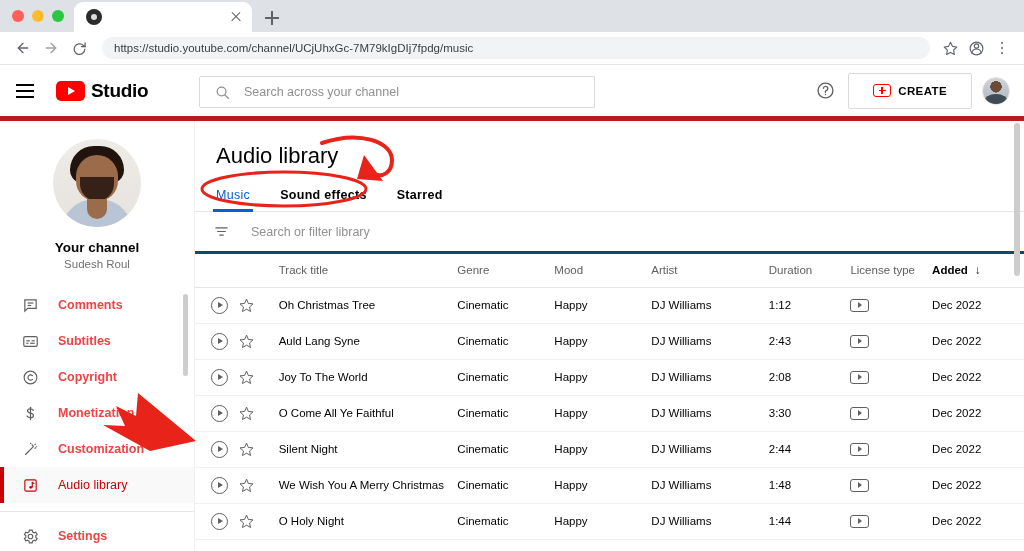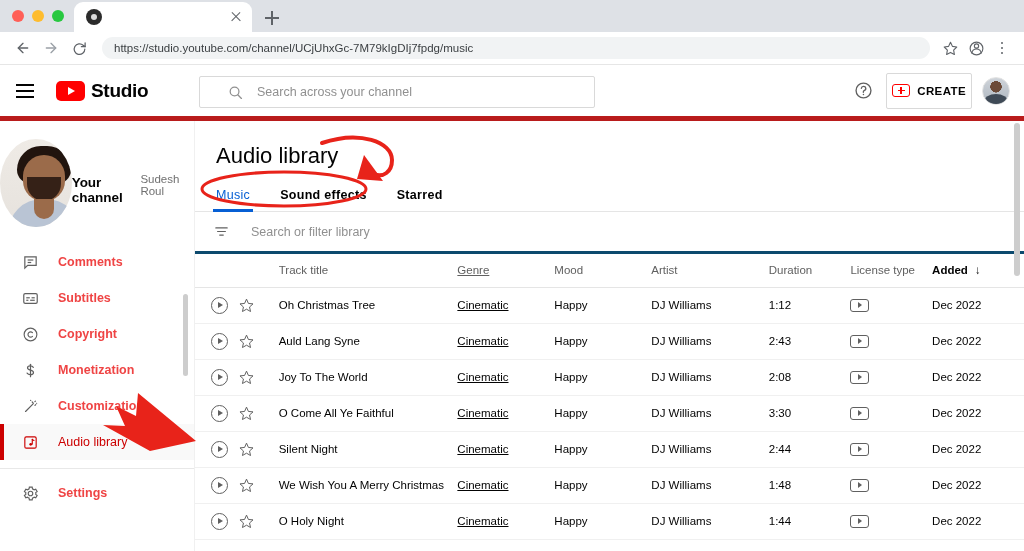--- a/index.html
+++ b/index.html
@@ -93,30 +93,30 @@
     border-top: 4.5px solid transparent;
     border-bottom: 4.5px solid transparent;
     margin-left: 2px;
   }
   .logo-text { font-size: 19px; font-weight: 700; color: #030303; letter-spacing: -0.3px; }
 
   .studio-search {
     position: absolute; left: 199px; top: 11px;
     width: 396px; height: 32px;
     border: 1px solid #d9d9d9; border-radius: 2px;
-    display: flex; align-items: center; padding-left: 28px;
+    display: flex; align-items: center; padding-left: 15px;
     background: #fff;
   }
   .studio-search .ph { font-size: 12.5px; color: #909090; padding-left: 14px; }
 
   .header-right { margin-left: auto; display: flex; align-items: center; gap: 10px; padding-right: 14px; }
   .help-btn { width: 26px; height: 26px; display: flex; align-items: center; justify-content: center; cursor: pointer; }
   .create-btn {
     height: 36px; border: 1px solid #d9d9d9; border-radius: 2px;
-    display: flex; align-items: center; gap: 7px; padding: 0 5px;
+    display: flex; align-items: center; gap: 7px; padding: 0 24px;
     cursor: pointer; background: #fff;
   }
   .create-label { font-size: 11.5px; font-weight: 600; letter-spacing: .4px; color: #030303; }
   .cam-icon { width: 18px; height: 13px; border: 1.8px solid #ff0000; border-radius: 3px; position: relative; display:flex; align-items:center; justify-content:center;}
   .cam-icon::before { content:""; position:absolute; width: 7px; height: 1.8px; background: #ff0000; }
   .cam-icon::after  { content:""; position:absolute; width: 1.8px; height: 7px; background: #ff0000; }
   .avatar-sm {
     width: 28px; height: 28px; border-radius: 50%;
     background: radial-gradient(circle at 50% 34%, #6b4a38 0 26%, rgba(0,0,0,0) 27%), linear-gradient(#cfd4da,#aeb6bf);
     overflow: hidden; position: relative; cursor: pointer;
@@ -129,21 +129,21 @@
 
   
   .body-wrap { display: flex; height: 462px; position: relative; }
 
   
   .sidebar {
     width: 195px; flex: 0 0 195px; background: #fff;
     position: relative; overflow: hidden;
     border-right: 1px solid #f0f0f0;
   }
-  .channel-block { padding-top: 18px; display: flex; flex-direction: row; align-items: center; }
+  .channel-block { padding-top: 18px; display: flex; flex-direction: column; align-items: center; }
   .avatar-lg {
     width: 88px; height: 88px; border-radius: 50%;
     position: relative; overflow: hidden;
     background: linear-gradient(#efebe6, #e6e2dd);
   }
   .face-hair { position:absolute; left: 17px; top: 7px; width: 54px; height: 38px; background:#21140e; border-radius: 27px 27px 16px 16px; }
   .face-skin { position:absolute; left: 23px; top: 16px; width: 42px; height: 46px; background:#9b6b4a; border-radius: 21px 21px 20px 20px; }
   .face-beard { position:absolute; left: 27px; top: 38px; width: 34px; height: 24px; background:#2a1a12; border-radius: 0 0 17px 17px; opacity:.9;}
   .face-shirt { position:absolute; left: 8px; bottom: -6px; width: 72px; height: 34px; background: #b9c4d4; border-radius: 36px 36px 0 0; }
   .face-shirt::after{ content:""; position:absolute; left:26px; top:0; width:20px; height:20px; background:#9b6b4a; border-radius:0 0 10px 10px;}
@@ -196,21 +196,21 @@
     border-bottom: 1px solid #e5e5e5; padding: 0;
   }
   table.lib th.sorted { color: #030303; font-weight: 700; }
   table.lib td {
     font-size: 11.5px; color: #030303; height: 36px; vertical-align: middle;
     border-bottom: 1px solid #f0f0f0; padding: 0;
   }
   .c-play   { width: 42px; padding-left: 16px !important; }
   .c-star   { width: 40px; }
   .c-title  { width: 175px; }
-  .c-genre  { width: 95px; text-decoration: underline; }
+  .c-genre  { width: 95px; }
   .c-mood   { width: 95px; }
   .c-artist { width: 115px; }
   .c-dur    { width: 80px; }
   .c-lic    { width: 80px; }
   .c-added  { width: 90px; margin-left: 44px; }
 
   .play-ico { width: 17px; height: 17px; border: 1.3px solid #606060; border-radius: 50%; display: flex; align-items: center; justify-content: center; cursor: pointer; }
   .play-ico::after { content: ""; width: 0; height: 0; border-left: 5px solid #606060; border-top: 3.2px solid transparent; border-bottom: 3.2px solid transparent; margin-left: 2px; }
   .star-ico { cursor: pointer; display:block; }
   .lic-ico { width: 19px; height: 13px; border: 1.3px solid #606060; border-radius: 3px; display: flex; align-items: center; justify-content: center; }

